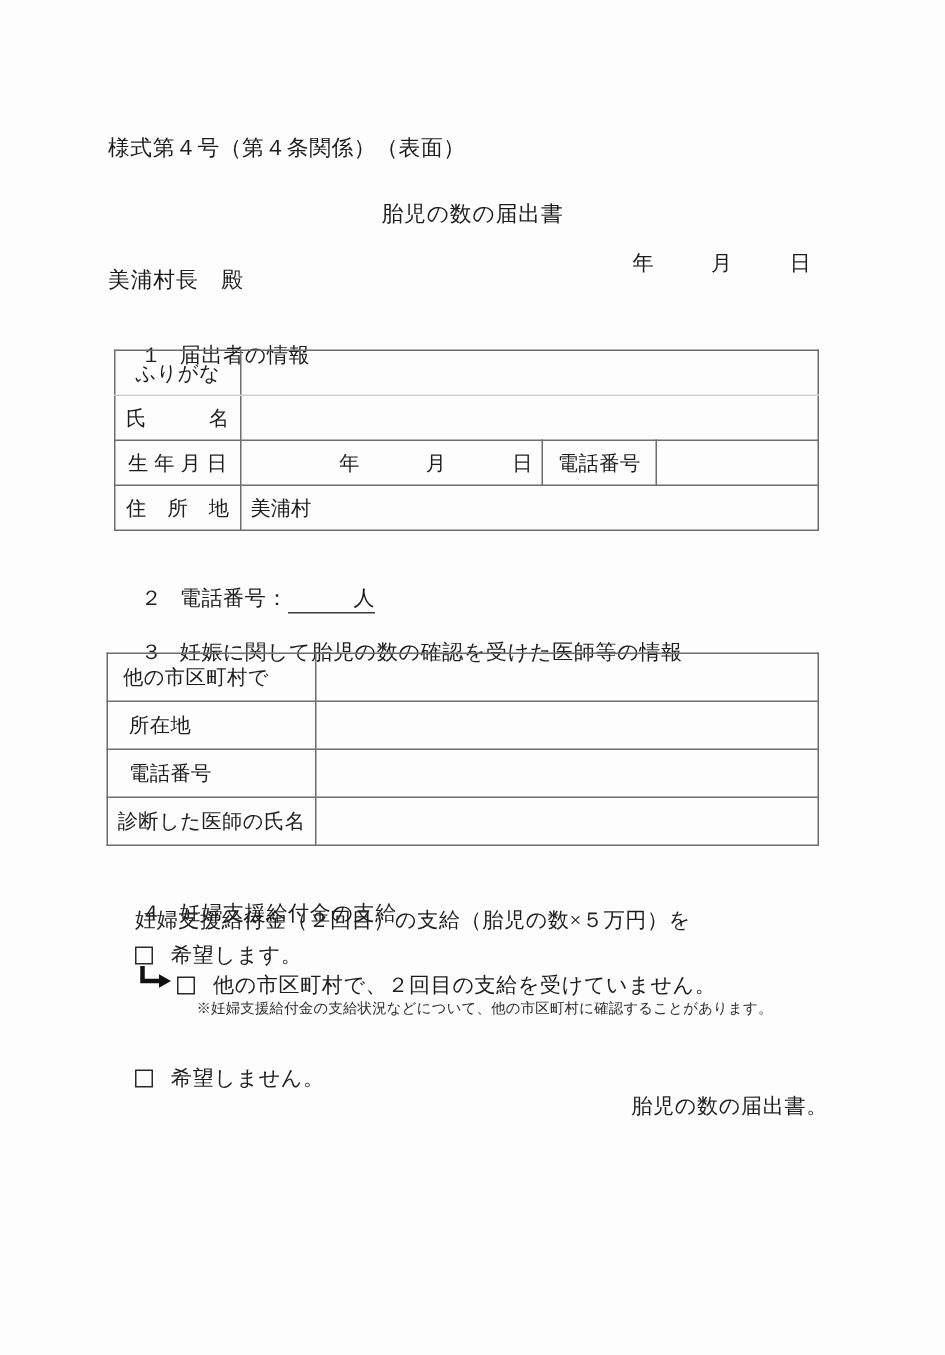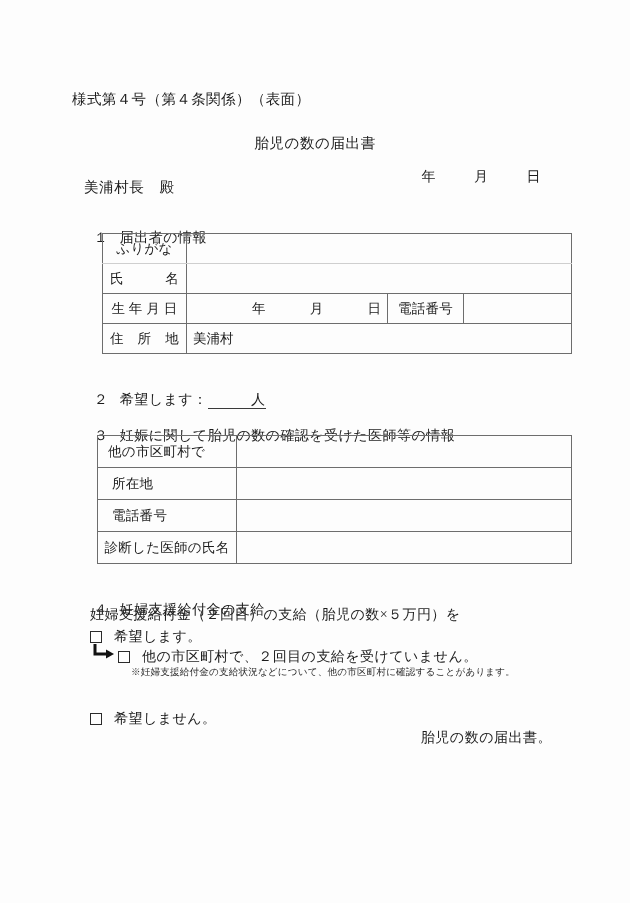--- a/index.html
+++ b/index.html
@@ -54,21 +54,20 @@
     top: 156px;
     font-size: 14px;
     letter-spacing: 0.4px;
   }
   .date-line .gap { display: inline-block; width: 38px; }
   .addressee {
     left: 72px;
     top: 180px;
     font-size: 14.5px;
     letter-spacing: 0.6px;
-    margin-left: 12px;
   }
 
   
   .sec {
     font-size: 14px;
     letter-spacing: 0.45px;
   }
   .sec .num { display: inline-block; width: 26px; }
   .sec-1 { left: 78px; top: 217px; }
   .sec-2 { left: 78px; top: 379px; }
@@ -83,21 +82,20 @@
     text-align: right;
     padding-bottom: 1px;
   }
 
   
   table.form-table {
     position: absolute;
     border-collapse: collapse;
     table-layout: fixed;
     background: transparent;
-    margin-left: 26px;
   }
   table.form-table td {
     border: 1px solid #6d6d6d;
     font-size: 13.5px;
     padding: 0 6px;
     vertical-align: middle;
     height: 30px;
     box-sizing: border-box;
   }
   td.lbl {
@@ -255,21 +253,21 @@
       <tr>
         <td class="lbl">
           <span class="center-lbl">住　所　地</span>
         </td>
         <td class="val" colspan="3">美浦村</td>
       </tr>
     </tbody>
   </table>
 
   <div class="t sec sec-2">
-    <span class="num">２</span><span>希望します：</span><span class="count-underline"><span></span><span>人</span></span>
+    <span class="num">２</span><span>電話番号：</span><span class="count-underline"><span></span><span>人</span></span>
   </div>
 
   <div class="t sec sec-3">
     <span class="num">３</span><span>妊娠に関して胎児の数の確認を受けた医師等の情報</span>
   </div>
 
   <table class="form-table" id="table-doctor">
     <colgroup>
       <col style="width:139px">
       <col style="width:335px">

